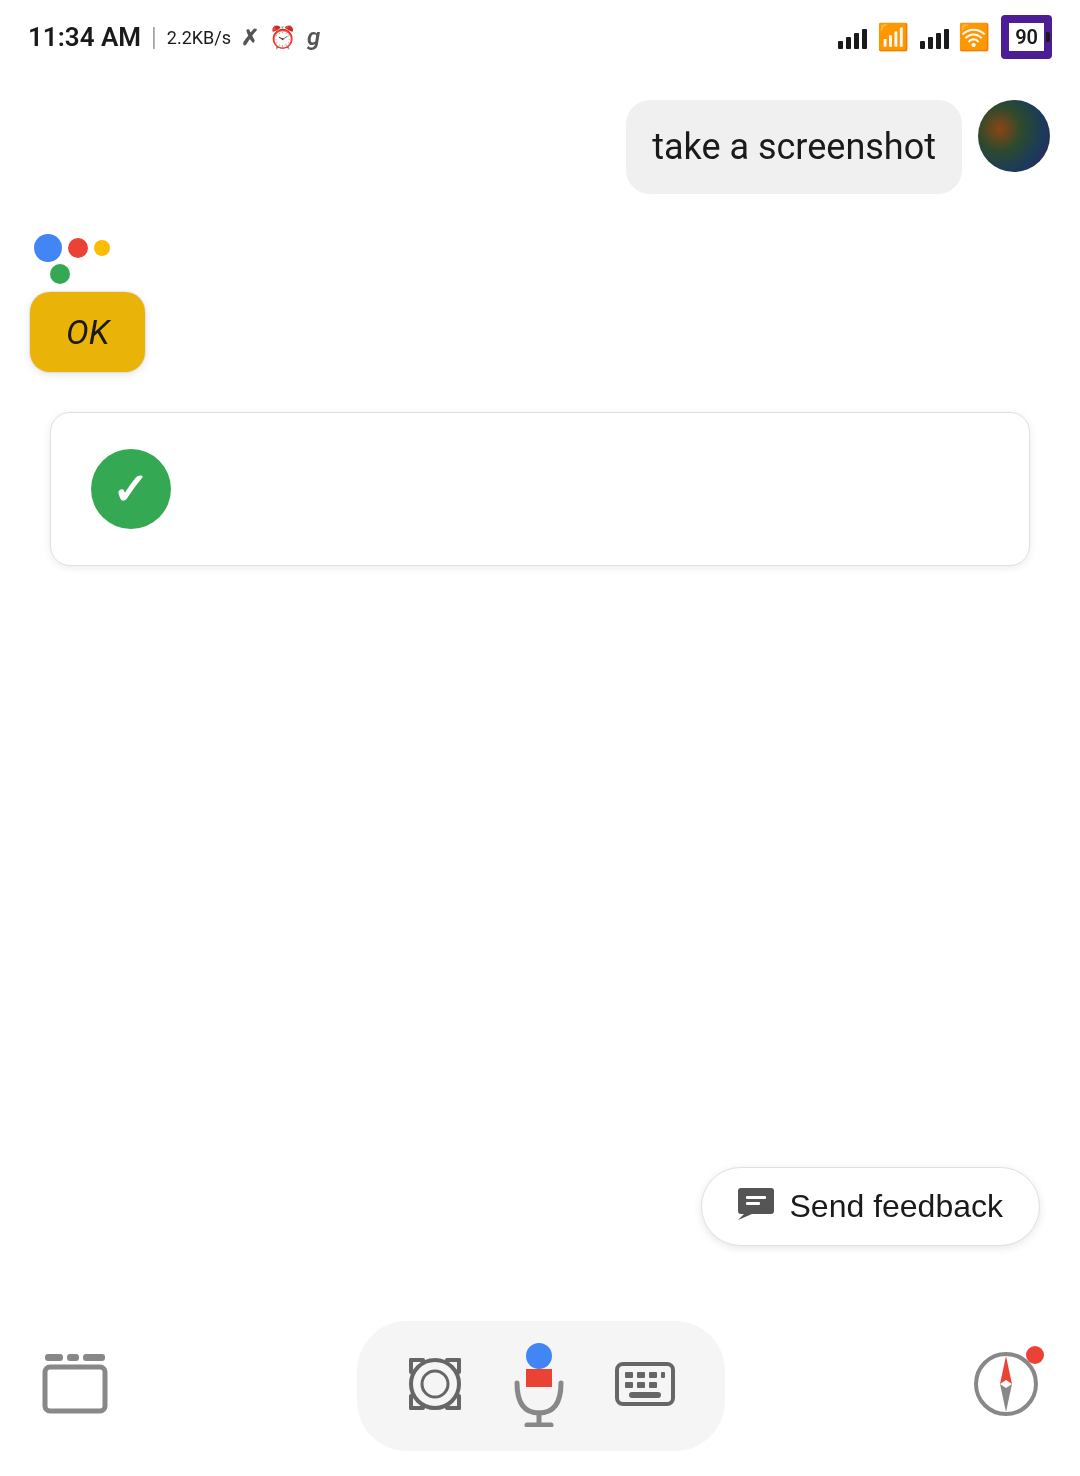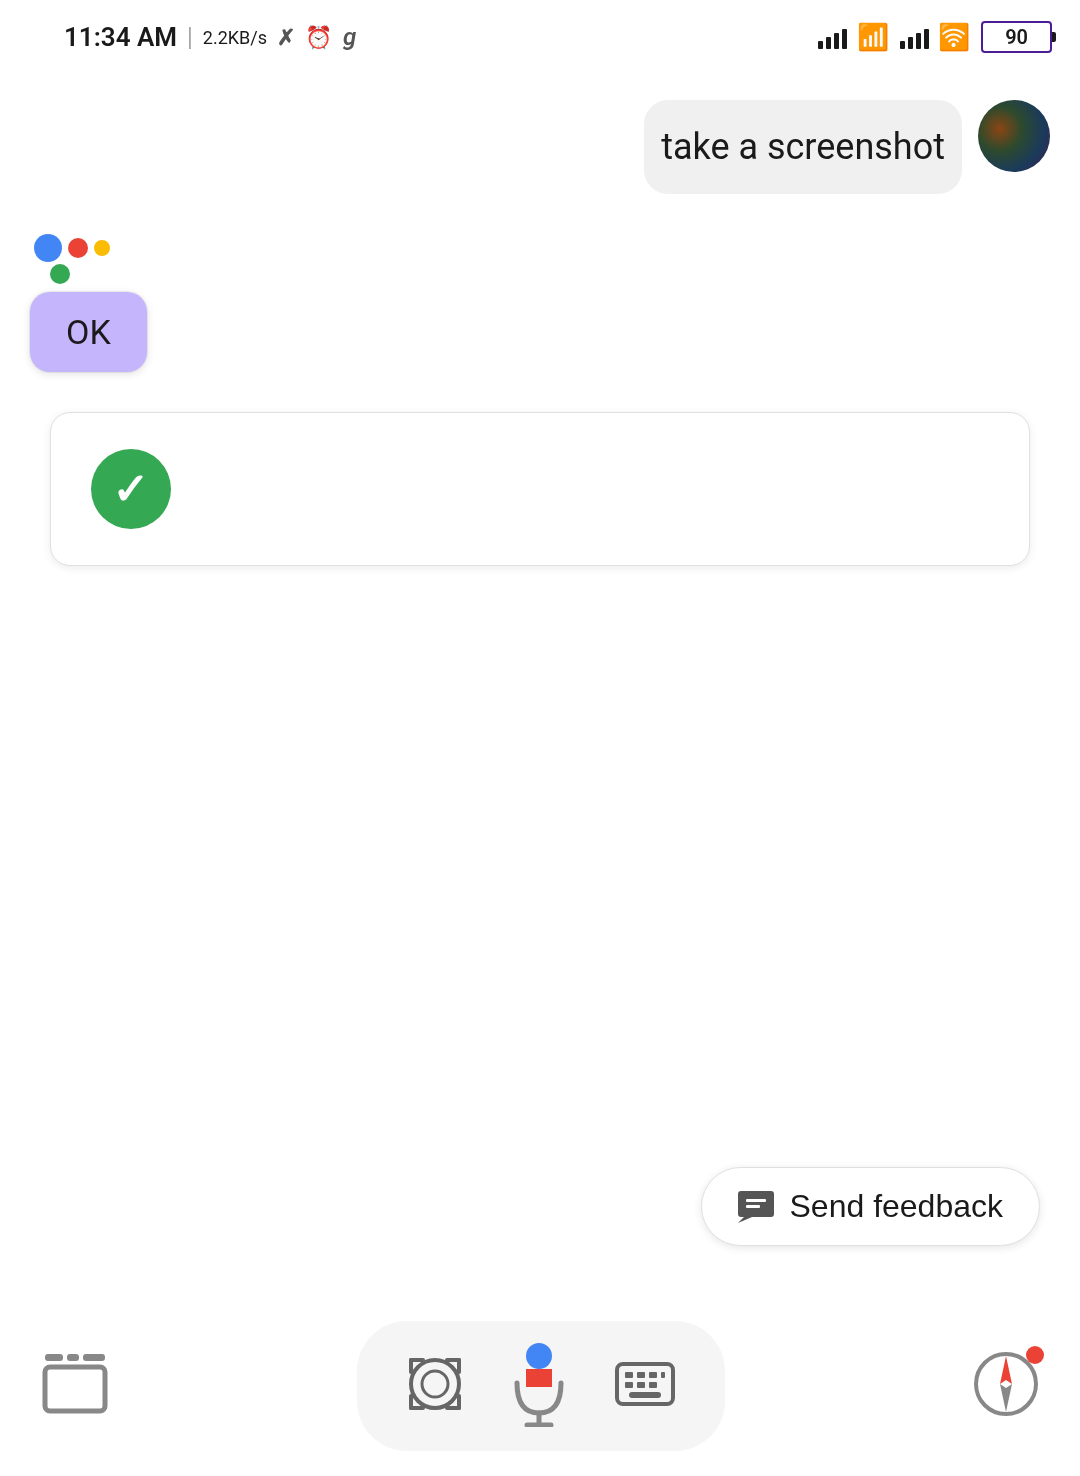--- a/index.html
+++ b/index.html
@@ -23,21 +23,20 @@
       height: 70px;
     }
 
     .status-left {
       display: flex;
       align-items: center;
       gap: 10px;
       font-size: 26px;
       font-weight: 600;
       color: #1a1a1a;
-      margin-left: 36px;
     }
 
     .status-right {
       display: flex;
       align-items: center;
       gap: 10px;
     }
 
     .signal-bars {
       display: flex;
@@ -45,23 +44,23 @@
       gap: 3px;
       height: 24px;
     }
     .signal-bars span {
       background: #1a1a1a;
       width: 5px;
       border-radius: 1px;
     }
 
     .battery-box {
-      border: 2px solid #4c1d95;
+      border: 8px solid #4c1d95;
       border-radius: 4px;
-      padding: 2px 22px;
+      padding: 2px 6px;
       font-size: 20px;
       font-weight: 600;
       color: #1a1a1a;
       position: relative;
     }
     .battery-box::after {
       content: '';
       position: absolute;
       right: -6px;
       top: 50%;
@@ -92,21 +91,21 @@
       height: 72px;
       border-radius: 50%;
       background: radial-gradient(circle at 30% 40%, #8B4513, #2d4a2d, #1a3a5c, #4a1a4a);
       flex-shrink: 0;
       overflow: hidden;
     }
 
     .user-bubble {
       background: #f0f0f0;
       border-radius: 24px;
-      padding: 22px 17px;
+      padding: 22px 26px;
       font-size: 36px;
       color: #1a1a1a;
       max-width: 700px;
       line-height: 1.4;
     }
 
     
     .assistant-response {
       display: flex;
       flex-direction: column;
@@ -141,26 +140,27 @@
       background: #FBBC04;
     }
     .dot-green {
       width: 20px;
       height: 20px;
       border-radius: 50%;
       background: #34A853;
     }
 
     .ok-bubble {
-      background: #c4b5fd;
+      background: #eab308;
       border-radius: 20px;
       padding: 20px 36px;
       font-size: 34px;
       color: #1a1a1a;
       box-shadow: 0 2px 8px rgba(0,0,0,0.12), 0 0 0 1px rgba(0,0,0,0.06);
+      font-style: italic;
     }
 
     
     .action-card {
       margin: 30px 20px;
       border-radius: 20px;
       border: 1px solid #e0e0e0;
       background: #ffffff;
       padding: 36px 40px;
       display: flex;
@@ -195,21 +195,20 @@
 
     
     .send-feedback-container {
       position: absolute;
       bottom: 230px;
       right: 40px;
     }
 
     .send-feedback-btn {
       display: flex;
-      align-items: center;
       gap: 16px;
       background: #ffffff;
       border: 1px solid #e0e0e0;
       border-radius: 50px;
       padding: 20px 36px;
       font-size: 32px;
       color: #1a1a1a;
       cursor: pointer;
       box-shadow: 0 2px 8px rgba(0,0,0,0.1);
     }

